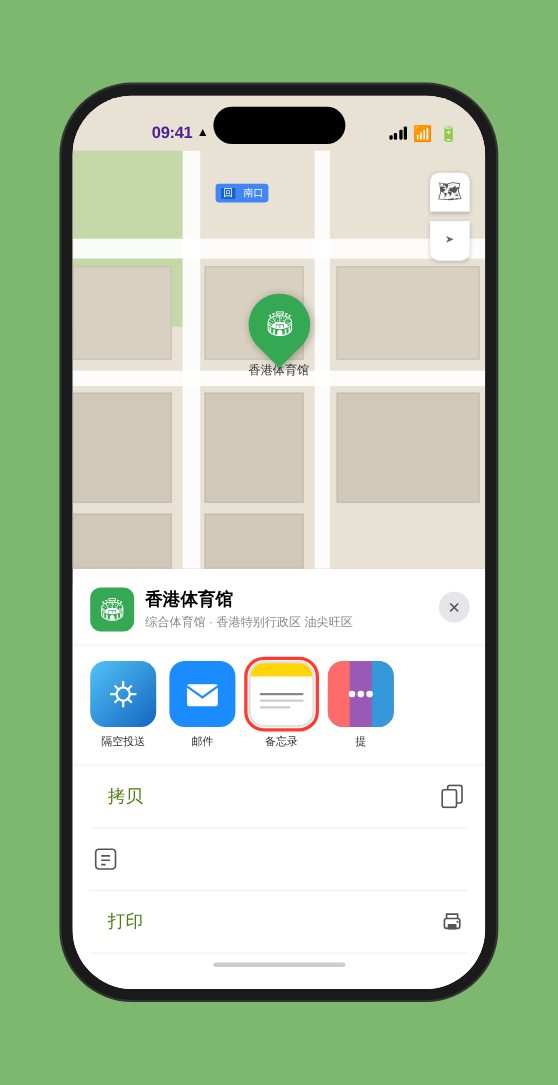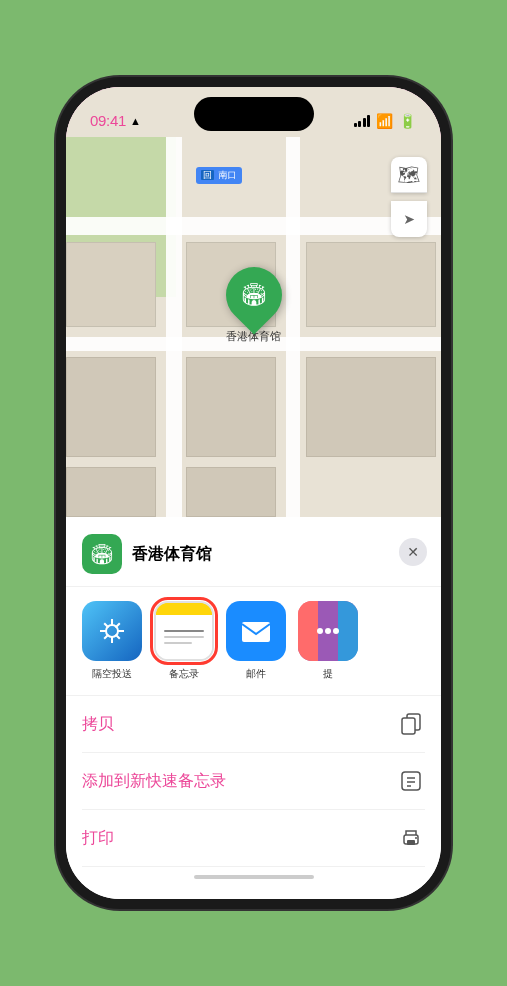--- a/index.html
+++ b/index.html
@@ -31,23 +31,24 @@
       height: 50px;
       z-index: 100;
       display: flex;
       align-items: flex-end;
       padding: 0 24px 8px;
       justify-content: space-between;
     }
 
     .status-time {
       font-size: 15px;
-      font-weight: 400;
-      color: #ec4899;
+      font-weight: 700;
+      color: #4c1d95;
       letter-spacing: -0.3px;
+      margin-left: 48px;
     }
 
     .status-icons {
       display: flex;
       align-items: center;
       gap: 6px;
     }
 
     .dynamic-island {
       position: absolute;
@@ -61,20 +62,21 @@
       z-index: 200;
     }
 
     
     .map-area {
       position: absolute;
       top: 0; left: 0; right: 0;
       height: 430px;
       background: #f9a8d4;
       overflow: hidden;
+      font-family: Liberation Mono, monospace;
     }
 
     
     .map-controls {
       position: absolute;
       top: 70px;
       right: 14px;
       display: flex;
       flex-direction: column;
       gap: 0;
@@ -282,21 +284,22 @@
       padding: 14px 0;
       border-bottom: 1px solid #f0f0f0;
     }
 
     .action-item:last-child {
       border-bottom: none;
     }
 
     .action-text {
       font-size: 16px;
-      color: #ec4899;
+      color: #4d7c0f;
+      margin-left: 16px;
     }
 
     .action-icon {
       width: 28px;
       height: 28px;
       display: flex;
       align-items: center;
       justify-content: center;
       color: #555;
       font-size: 20px;
@@ -383,20 +386,21 @@
     </div>
 
   </div>
 
   <div class="bottom-sheet">
 
     <div class="sheet-header">
       <div class="sheet-icon">🏟</div>
       <div>
         <div class="sheet-title">香港体育馆</div>
+        <div class="sheet-subtitle">综合体育馆 · 香港特别行政区 油尖旺区</div>
       </div>
       <div class="sheet-close">✕</div>
     </div>
 
     <div class="share-row">
 
       <div class="share-item">
         <div class="share-app-icon airdrop">
           <svg width="32" height="32" viewBox="0 0 32 32" fill="none">
             <circle cx="16" cy="16" r="6" stroke="white" stroke-width="2" fill="none"></circle>
@@ -408,41 +412,41 @@
             <path d="M23.8 23.8 L19.5 19.5" stroke="white" stroke-width="2"></path>
             <path d="M8.2 23.8 L12.5 19.5" stroke="white" stroke-width="2"></path>
             <path d="M8.2 8.2 L12.5 12.5" stroke="white" stroke-width="2"></path>
           </svg>
         </div>
         <span class="share-label">隔空投送</span>
       </div>
 
 
       <div class="share-item">
+        <div class="share-app-icon mail">
+          <svg width="36" height="36" viewBox="0 0 36 36" fill="none">
+            <rect x="4" y="9" width="28" height="20" rx="2" fill="white"></rect>
+            <path d="M4 11 L18 21 L32 11" stroke="#1a8cff" stroke-width="2" fill="none"></path>
+          </svg>
+        </div>
+        <span class="share-label">邮件</span>
+      </div>
+
+      <div class="share-item">
         <div class="share-app-icon notes notes-selected" style="position:relative;overflow:hidden;">
 
           <div style="position:absolute;top:0;left:0;right:0;height:18px;background:#ffd60a;border-radius:12px 12px 0 0;"></div>
 
           <div style="position:absolute;bottom:0;left:0;right:0;height:44px;background:#fff;display:flex;flex-direction:column;justify-content:center;padding:4px 8px;gap:4px;">
             <div style="height:2px;background:#888;border-radius:1px;"></div>
             <div style="height:2px;background:#ccc;border-radius:1px;"></div>
             <div style="height:2px;background:#ccc;border-radius:1px;width:70%;"></div>
           </div>
         </div>
         <span class="share-label">备忘录</span>
-      </div>
-
-      <div class="share-item">
-        <div class="share-app-icon mail">
-          <svg width="36" height="36" viewBox="0 0 36 36" fill="none">
-            <rect x="4" y="9" width="28" height="20" rx="2" fill="white"></rect>
-            <path d="M4 11 L18 21 L32 11" stroke="#1a8cff" stroke-width="2" fill="none"></path>
-          </svg>
-        </div>
-        <span class="share-label">邮件</span>
       </div>
 
       <div class="share-item">
         <div class="share-app-icon more" style="position:relative;overflow:hidden;">
           <div style="position:absolute;left:0;top:0;bottom:0;width:20px;background:#ff6b6b;"></div>
           <div style="position:absolute;left:20px;top:0;bottom:0;width:20px;background:#9b59b6;"></div>
           <div style="position:absolute;right:0;top:0;bottom:0;width:20px;background:#3498db;"></div>
           <div style="position:relative;z-index:1;display:flex;gap:2px;align-items:center;">
             <div style="width:6px;height:6px;border-radius:50%;background:#fff;"></div>
             <div style="width:6px;height:6px;border-radius:50%;background:#fff;"></div>
@@ -462,21 +466,20 @@
           <svg width="22" height="22" viewBox="0 0 22 22" fill="none">
             <rect x="7" y="1" width="13" height="16" rx="2" stroke="#555" stroke-width="1.5" fill="none"></rect>
             <rect x="2" y="5" width="13" height="16" rx="2" stroke="#555" stroke-width="1.5" fill="white"></rect>
           </svg>
         </div>
       </div>
 
 
 
       <div class="action-item">
-        <span class="action-text">添加到新快速备忘录</span>
         <div class="action-icon">
           <svg width="22" height="22" viewBox="0 0 22 22" fill="none">
             <rect x="2" y="2" width="18" height="18" rx="3" stroke="#555" stroke-width="1.5" fill="none"></rect>
             <path d="M7 8 L15 8 M7 12 L15 12 M7 16 L11 16" stroke="#555" stroke-width="1.5"></path>
           </svg>
         </div>
       </div>
 
       <div class="action-item" style="border-bottom:1px solid #f0f0f0;gap:21px;">
         <span class="action-text">打印</span>

